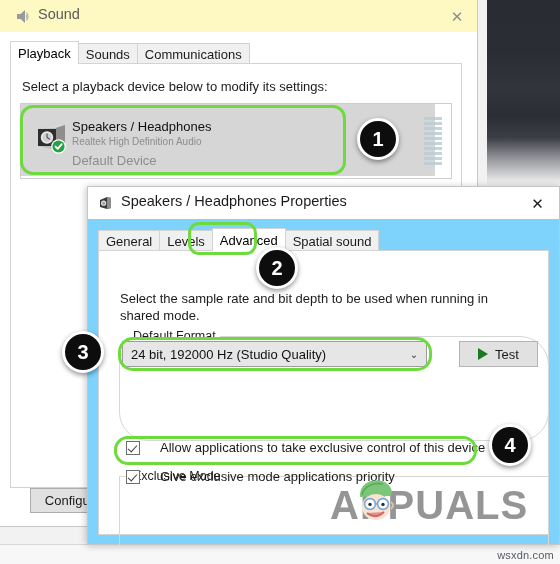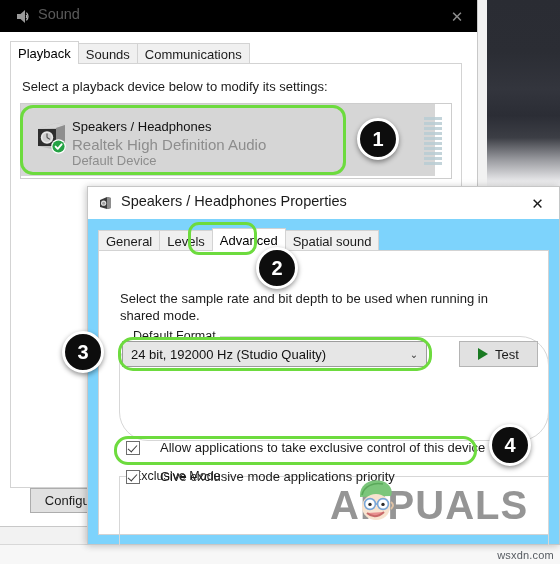--- a/index.html
+++ b/index.html
@@ -65,21 +65,21 @@
     width: 478px;
     height: 527px;
     background: #ffffff;
     border-right: 1px solid #c8c8c8;
     border-bottom: 1px solid #c8c8c8;
     box-sizing: border-box;
   }
   #sound-titlebar {
     position: relative;
     height: 32px;
-    background: #000000;
+    background: #fef9c3;
     text-decoration: underline;
   }
   #sound-title-icon {
     position: absolute;
     left: 14px; top: 8px;
     width: 17px; height: 17px;
   }
   #sound-title-text {
     position: absolute;
     left: 38px; top: 6px;
@@ -166,21 +166,21 @@
   }
   #device-name {
     position: absolute;
     left: 72px; top: 119px;
     font-size: 13px;
     color: #111;
   }
   #device-driver {
     position: absolute;
     left: 72px; top: 136px;
-    font-size: 15px;
+    font-size: 10px;
     color: #8d8d8d;
   }
   #device-status {
     position: absolute;
     left: 72px; top: 153px;
     font-size: 13px;
     color: #8d8d8d;
   }
   #volume-meter {
     position: absolute;

